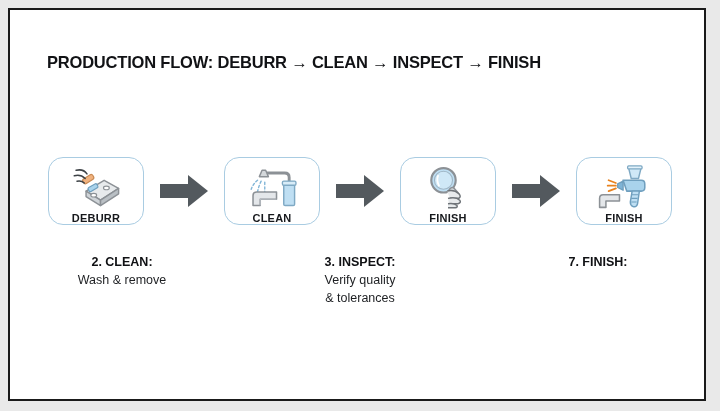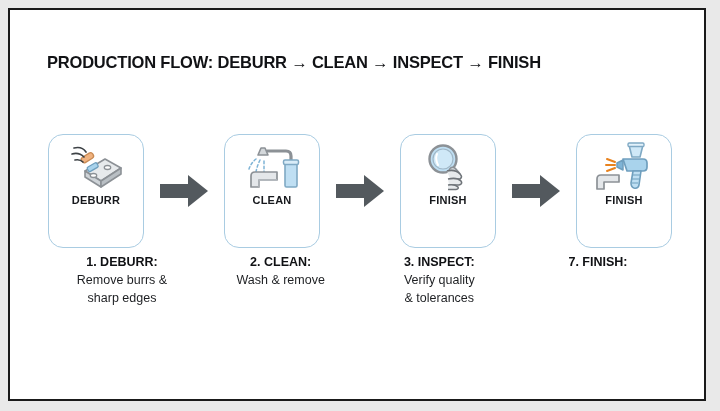--- a/index.html
+++ b/index.html
@@ -58,21 +58,21 @@
     width: 624px;
     height: 92px;
     display: flex;
     align-items: center;
     justify-content: space-between;
   }
 
   .step-card {
     position: relative;
     width: 96px;
-    height: 114px;
+    height: 68px;
     background: #ffffff;
     border: 1.6px solid #a9cce2;
     border-radius: 15px;
     box-sizing: border-box;
     display: flex;
     flex-direction: column;
     align-items: center;
     justify-content: flex-start;
     flex: 0 0 auto;
   }
@@ -226,25 +226,20 @@
 
         <path d="M4 48 L4 38 Q4 34 8 34 L26 34 L26 41 L11 41 L11 48 Z" fill="#e4e7ea" stroke="#8c9196" stroke-width="1.7" stroke-linejoin="round"></path>
       </svg>
       <div class="card-label">FINISH</div>
     </div>
 
   </div>
 
   <div id="caption-row">
 
-    <div class="caption-block">
-      <div class="caption-title">1. DEBURR:</div>
-      <div class="caption-body">Remove burrs &amp;</div>
-      <div class="caption-body">sharp edges</div>
-    </div>
 
     <div class="caption-block">
       <div class="caption-title">2. CLEAN:</div>
       <div class="caption-body">Wash &amp; remove</div>
     </div>
 
     <div class="caption-block">
       <div class="caption-title">3. INSPECT:</div>
       <div class="caption-body">Verify quality</div>
       <div class="caption-body">&amp; tolerances</div>

